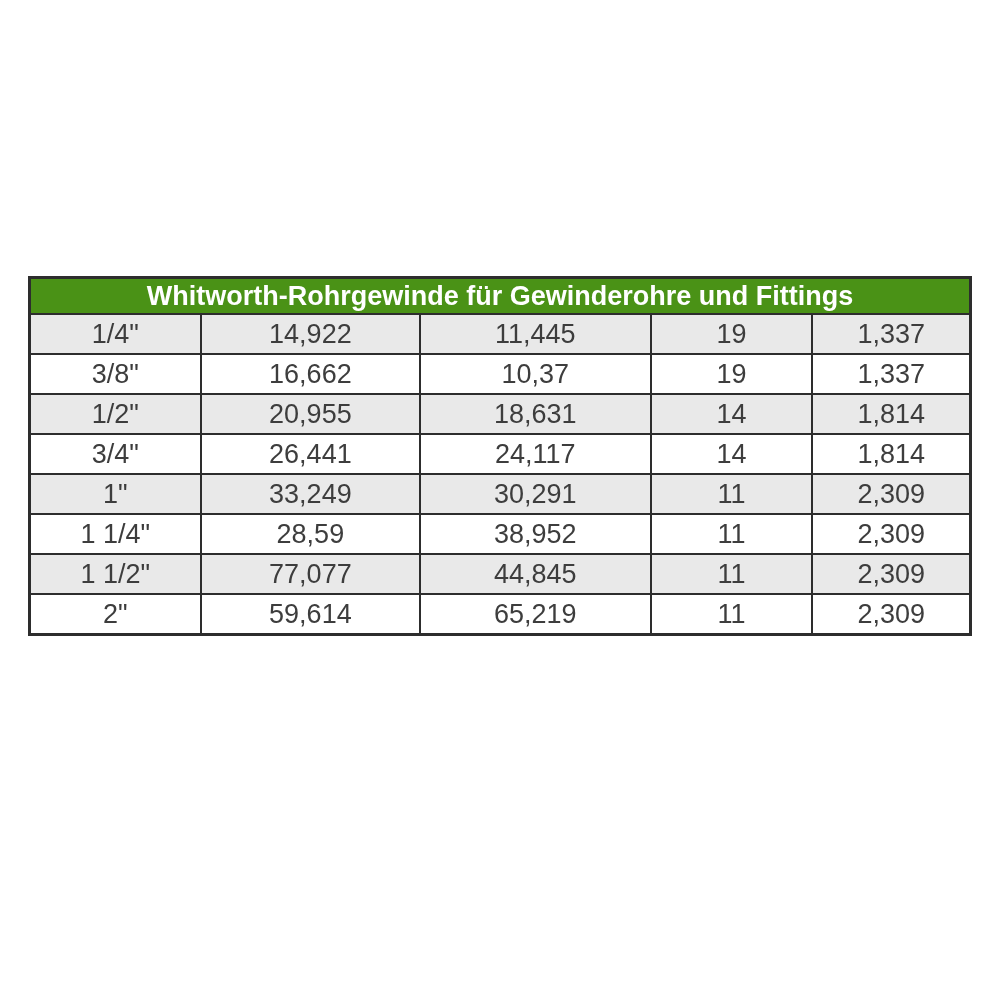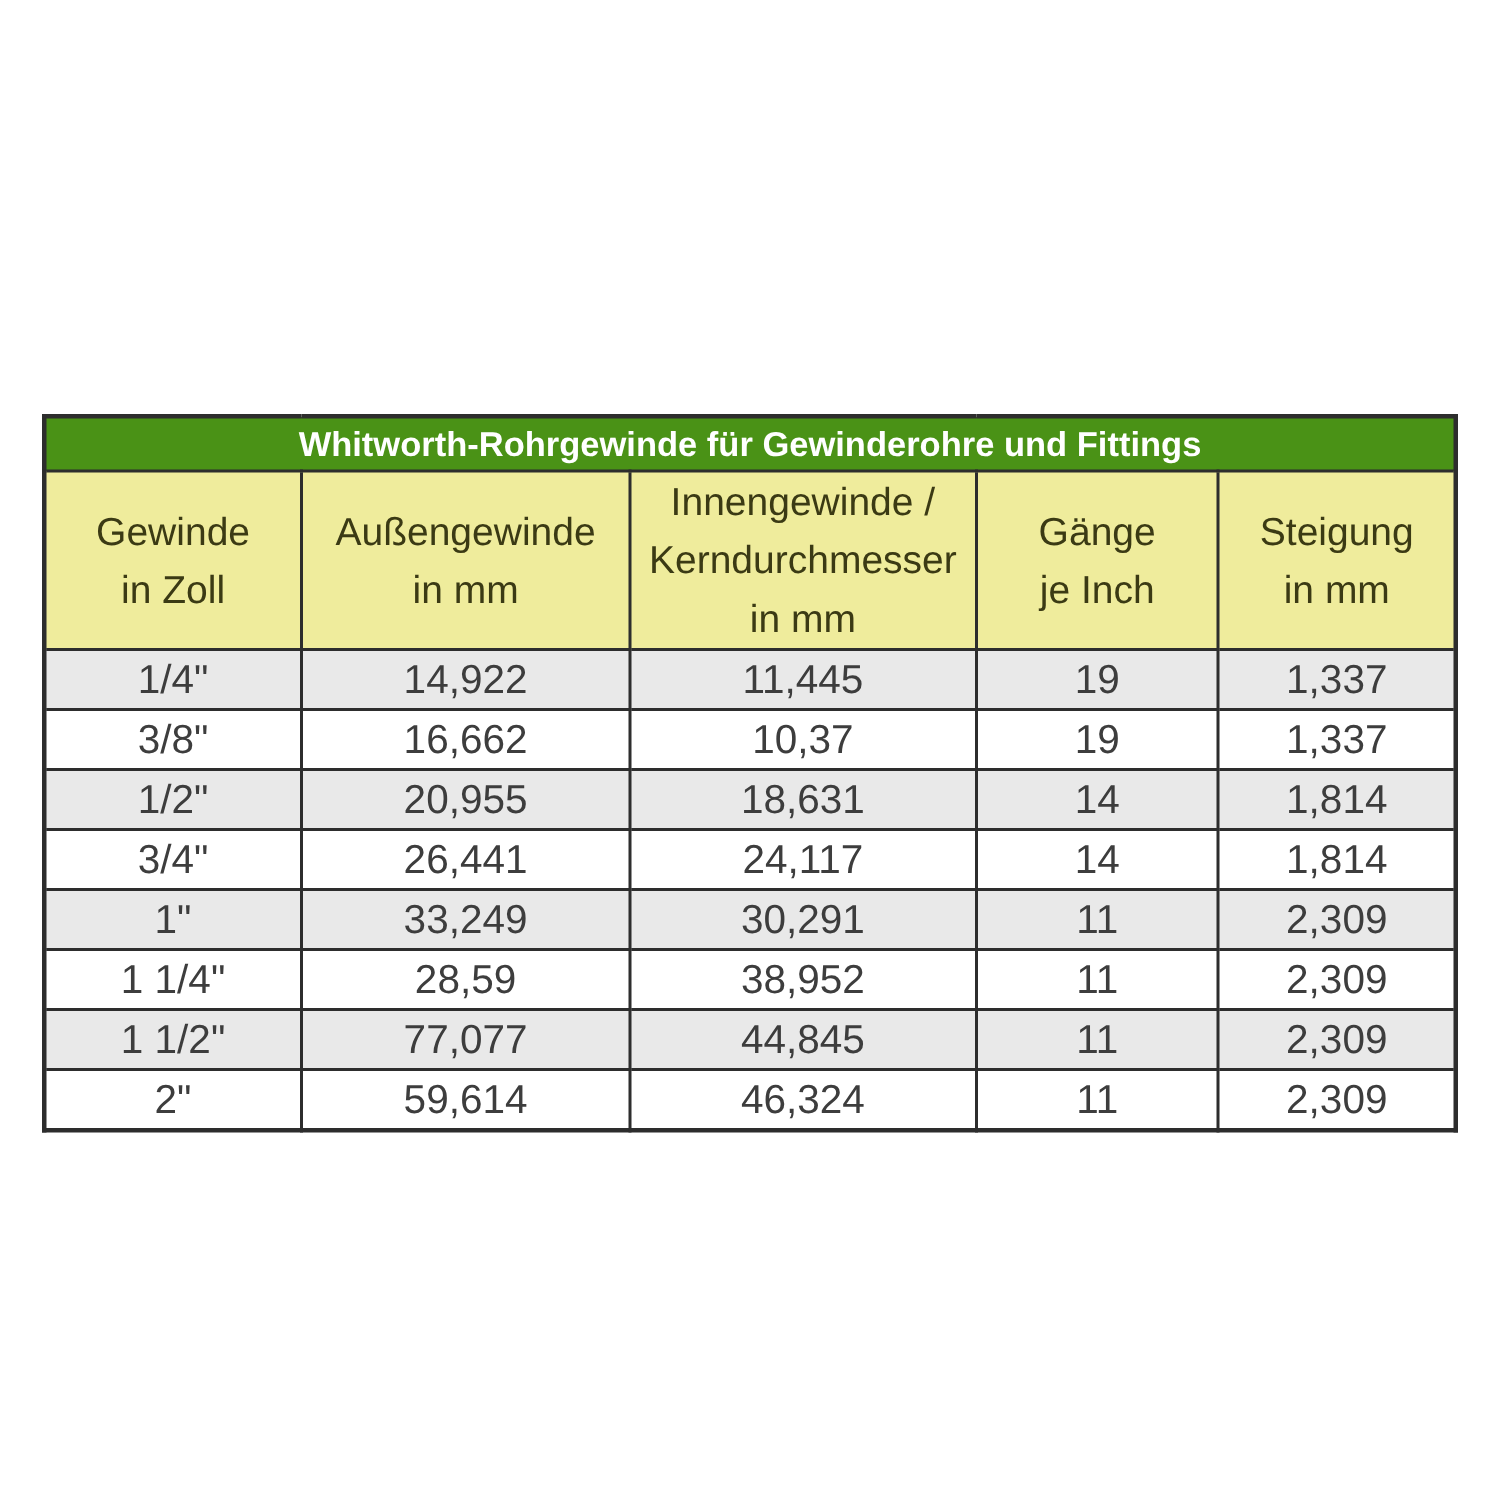--- a/index.html
+++ b/index.html
@@ -32,21 +32,21 @@
   table.spec th, table.spec td {
     border: 2px solid var(--border, #2d2d2d);
     text-align: center;
     vertical-align: middle;
     padding: 0;
   }
   th.title-cell {
     height: 34px;
     background: var(--title-bg, #4a9216);
     color: var(--title-text, #ffffff);
-    font-size: 23px;
+    font-size: 27px;
     font-weight: bold;
     letter-spacing: 0px;
   }
   th.col-header {
     height: 116px;
     background: var(--header-bg, #efec9c);
     color: var(--header-text, #3b3a14);
     font-size: 26px;
     font-weight: normal;
     line-height: 39px;
@@ -71,33 +71,20 @@
       <colgroup>
         <col style="width:18.2%">
         <col style="width:23.3%">
         <col style="width:24.5%">
         <col style="width:17.2%">
         <col style="width:16.8%">
       </colgroup>
       <thead>
         <tr>
           <th class="title-cell" colspan="5">Whitworth-Rohrgewinde für Gewinderohre und Fittings</th>
-        </tr>
-        <tr>
-          <th class="col-header">Gewinde
-in Zoll</th>
-          <th class="col-header">Außengewinde
-in mm</th>
-          <th class="col-header">Innengewinde /
-Kerndurchmesser
-in mm</th>
-          <th class="col-header">Gänge
-je Inch</th>
-          <th class="col-header">Steigung
-in mm</th>
         </tr>
       </thead>
       <tbody>
         <tr>
           <td class="data-cell">1/4"</td>
           <td class="data-cell">14,922</td>
           <td class="data-cell">11,445</td>
           <td class="data-cell">19</td>
           <td class="data-cell">1,337</td>
         </tr>
@@ -139,20 +126,20 @@
         <tr>
           <td class="data-cell">1 1/2"</td>
           <td class="data-cell">77,077</td>
           <td class="data-cell">44,845</td>
           <td class="data-cell">11</td>
           <td class="data-cell">2,309</td>
         </tr>
         <tr>
           <td class="data-cell">2"</td>
           <td class="data-cell">59,614</td>
-          <td class="data-cell">46,324</td>
+          <td class="data-cell">65,219</td>
           <td class="data-cell">11</td>
           <td class="data-cell">2,309</td>
         </tr>
       </tbody>
     </table>
   </div>
 </div>
 
 </body></html>

